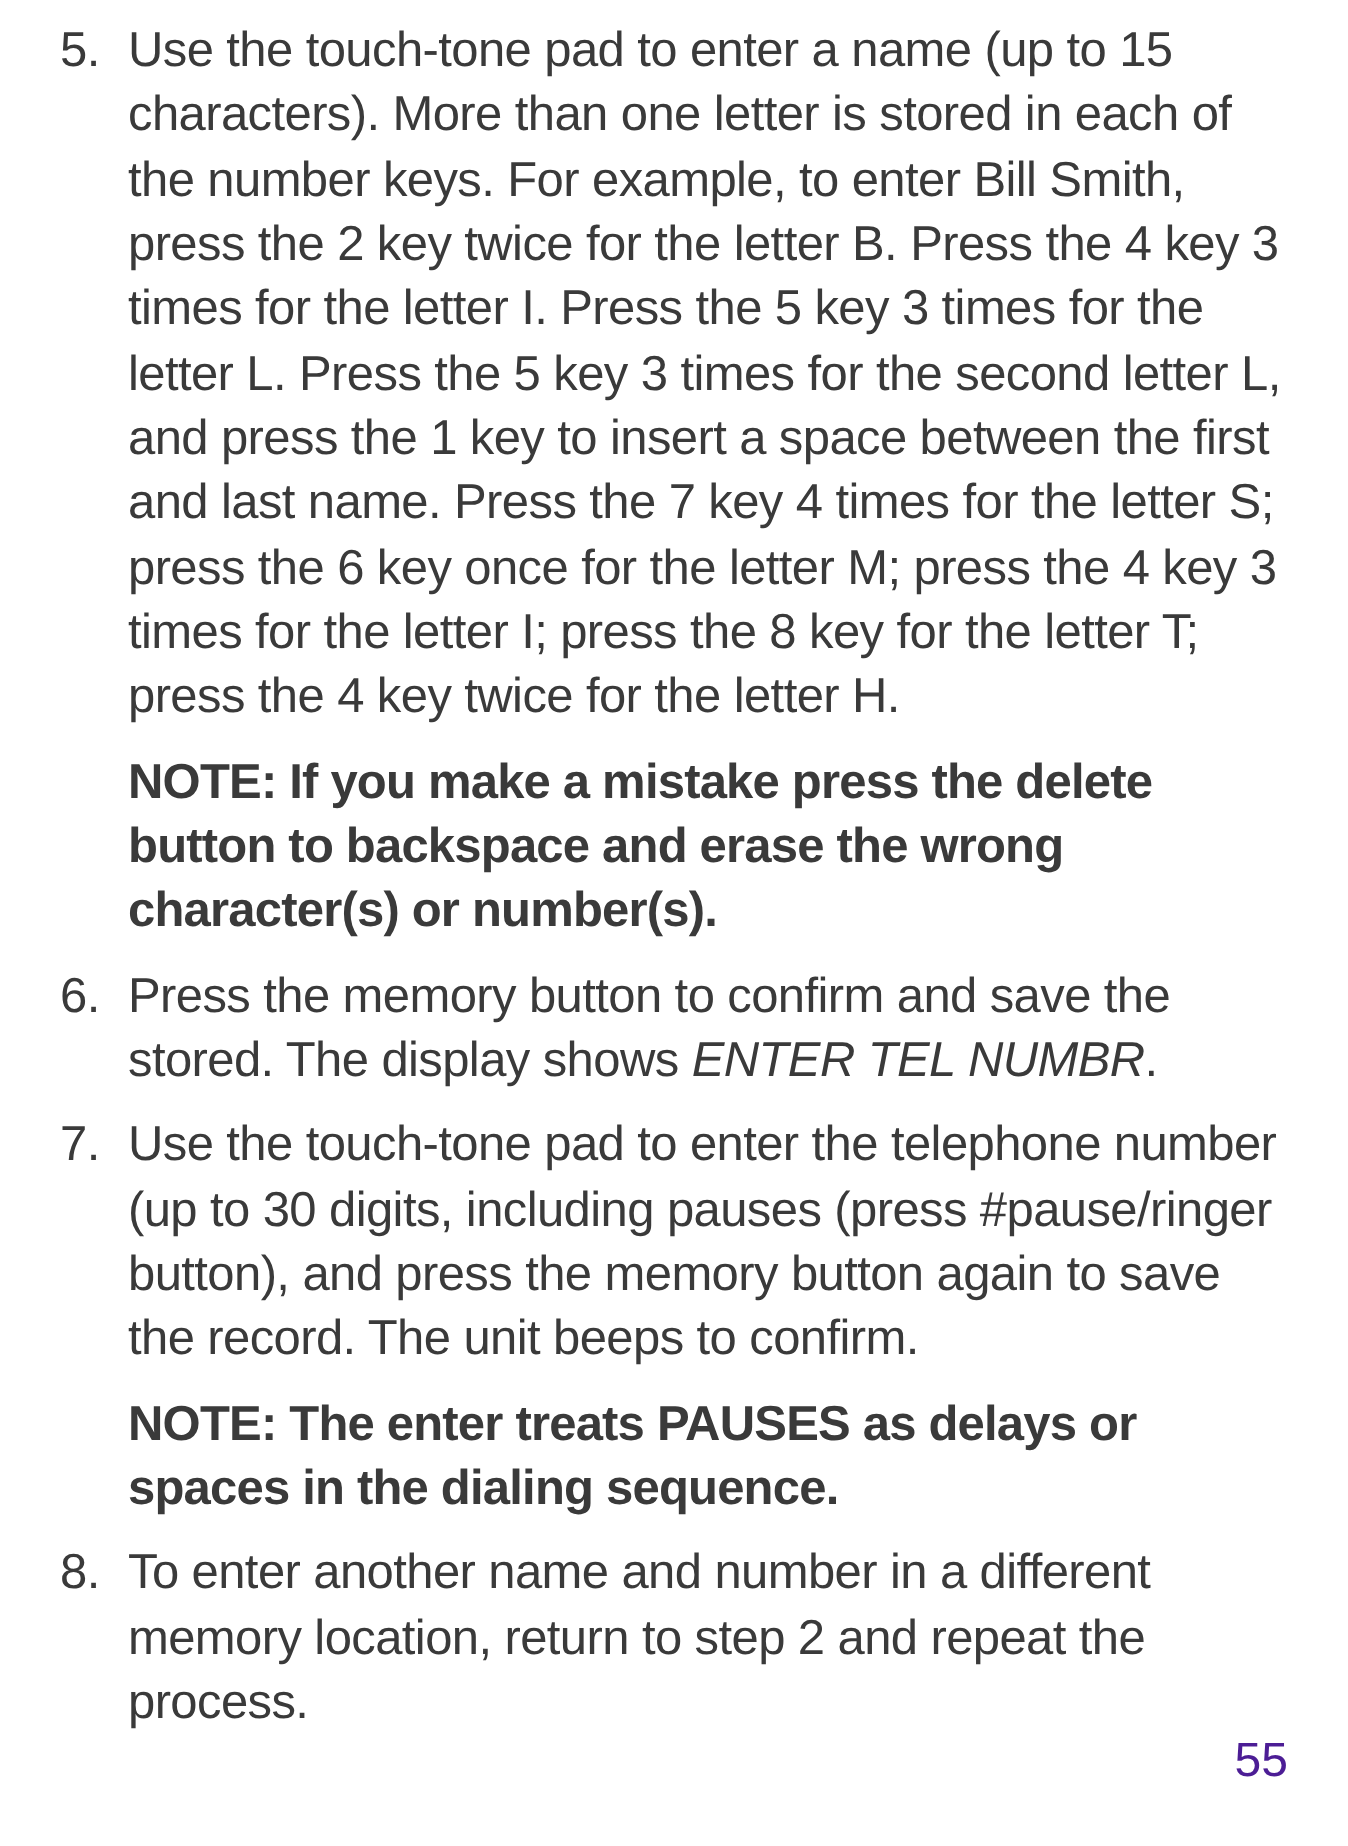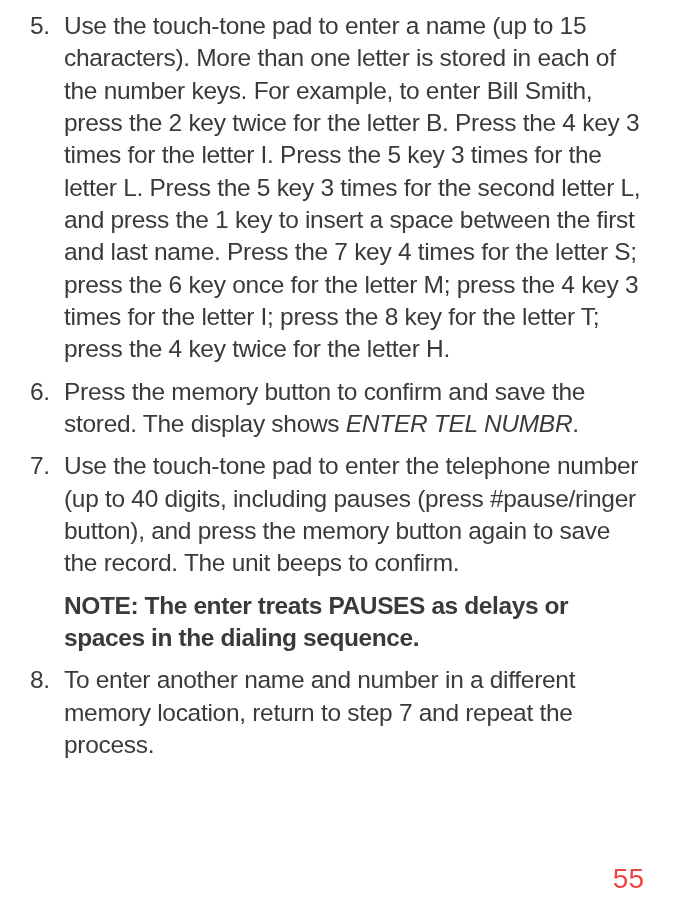--- a/index.html
+++ b/index.html
@@ -40,47 +40,48 @@
       letter-spacing: -0.4px;
     }
     .bold-italic {
       font-weight: normal;
       font-style: italic;
     }
     .page-number {
       position: absolute;
       bottom: 28px;
       right: 30px;
-      font-size: 28px;
-      color: #ef4444;
+      font-size: 24px;
+      color: #4c1d95;
     }
   </style>
 </head>
 <body>
 
 <div class="content">
 
   <div class="list-item">
     <div class="list-number">5.</div>
     <div class="list-body">Use the touch-tone pad to enter a name (up to 15 characters). More than one letter is stored in each of the number keys. For example, to enter Bill Smith, press the 2 key twice for the letter B. Press the 4 key 3 times for the letter I. Press the 5 key 3 times for the letter L. Press the 5 key 3 times for the second letter L, and press the 1 key to insert a space between the first and last name. Press the 7 key 4 times for the letter S; press the 6 key once for the letter M; press the 4 key 3 times for the letter I; press the 8 key for the letter T; press the 4 key twice for the letter H.</div>
   </div>
+  <div class="note">NOTE: If you make a mistake press the delete button to backspace and erase the wrong character(s) or number(s).</div>
 
   <div class="list-item">
     <div class="list-number">6.</div>
     <div class="list-body">
       <span>Press the memory button to confirm and save the stored. The display shows </span><span class="bold-italic">ENTER TEL NUMBR</span><span>.</span>
     </div>
   </div>
 
   <div class="list-item">
     <div class="list-number">7.</div>
-    <div class="list-body">Use the touch-tone pad to enter the telephone number (up to 40 digits, including pauses (press #pause/ringer button), and press the memory button again to save the record. The unit beeps to confirm.</div>
+    <div class="list-body">Use the touch-tone pad to enter the telephone number (up to 30 digits, including pauses (press #pause/ringer button), and press the memory button again to save the record. The unit beeps to confirm.</div>
   </div>
   <div class="note">NOTE: The enter treats PAUSES as delays or spaces in the dialing sequence.</div>
 
   <div class="list-item">
     <div class="list-number">8.</div>
-    <div class="list-body">To enter another name and number in a different memory location, return to step 7 and repeat the process.</div>
+    <div class="list-body">To enter another name and number in a different memory location, return to step 2 and repeat the process.</div>
   </div>
 
 </div>
 
 <div class="page-number">55</div>
 
 </body></html>

